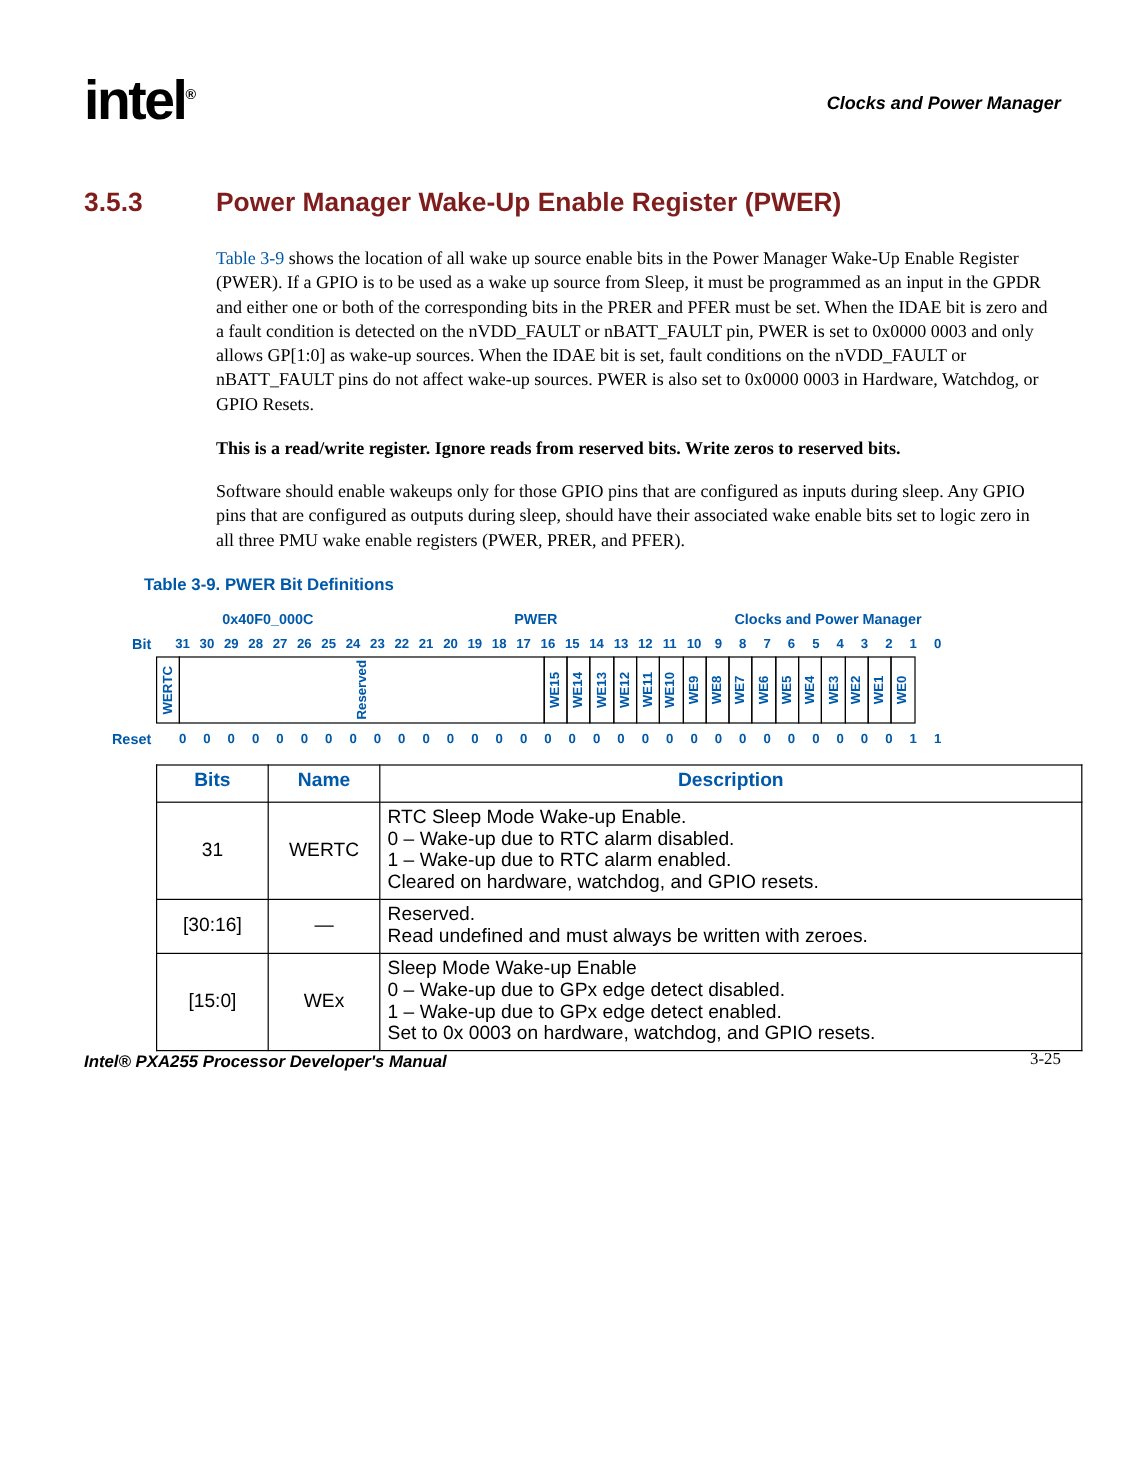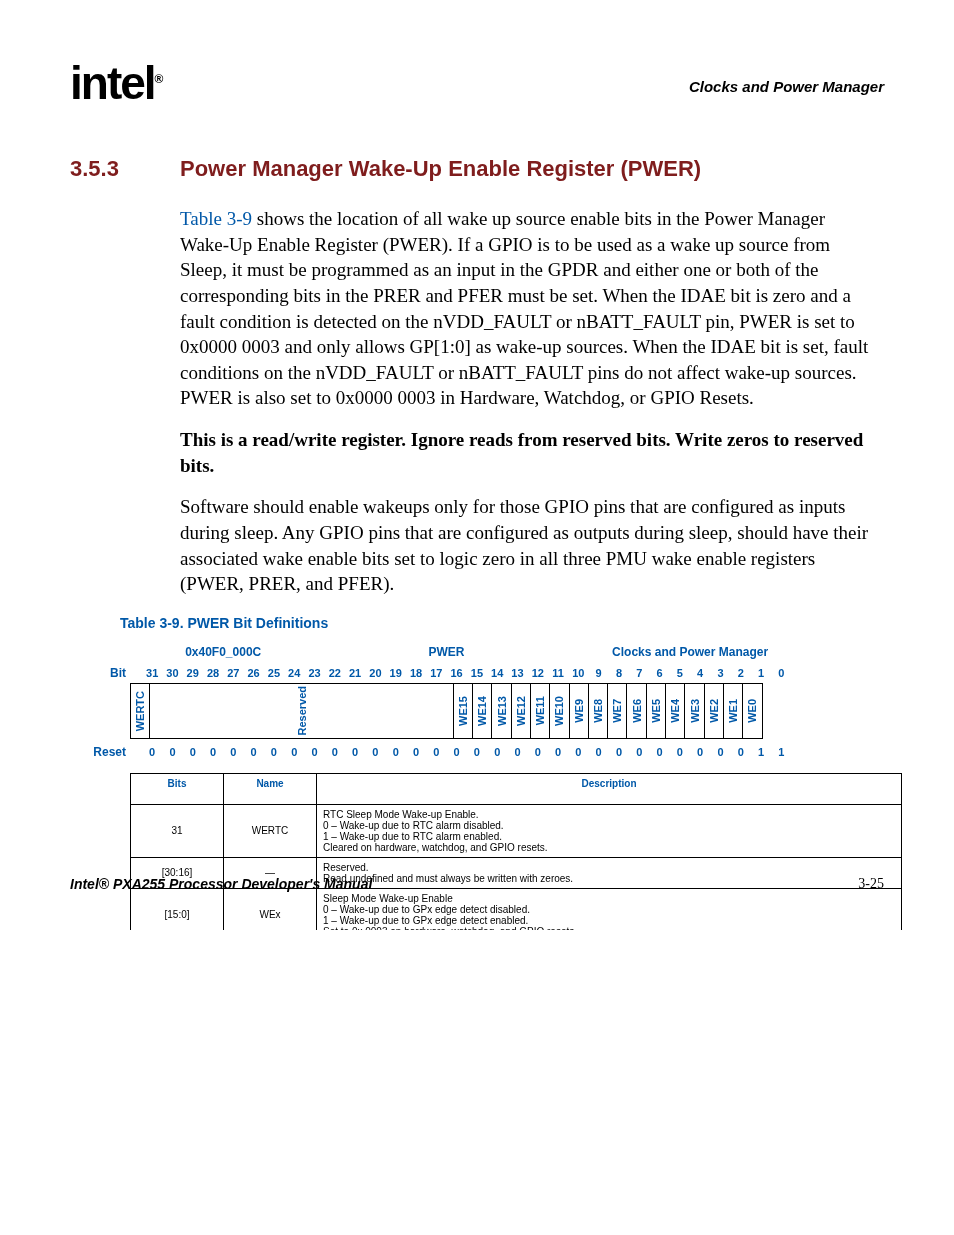--- a/index.html
+++ b/index.html
@@ -46,21 +46,21 @@
   }
   .section-heading .num {
     display: inline-block;
     width: 110px;
   }
   .body-indent {
     margin-left: 110px;
     margin-right: 10px;
   }
   .para {
-    font-size: 19px;
+    font-size: 15px;
     line-height: 1.35;
     margin: 0 0 16px 0;
   }
   .link {
     color: #0058a8;
   }
   .bold {
     font-weight: bold;
   }
   .table-caption {
@@ -141,21 +141,21 @@
     display:flex;
     align-items:center;
     justify-content:center;
   }
 
   
   .desc-table {
     margin-left: 60px;
     border-collapse: collapse;
     font-family: Arial, Helvetica, sans-serif;
-    font-size: 10px;
+    font-size: 16px;
     width: 772px;
   }
   .desc-table th, .desc-table td {
     border: 1px solid #000;
     padding: 4px 6px;
     vertical-align: top;
   }
   .desc-table th {
     color: #0058a8;
     font-weight: bold;

